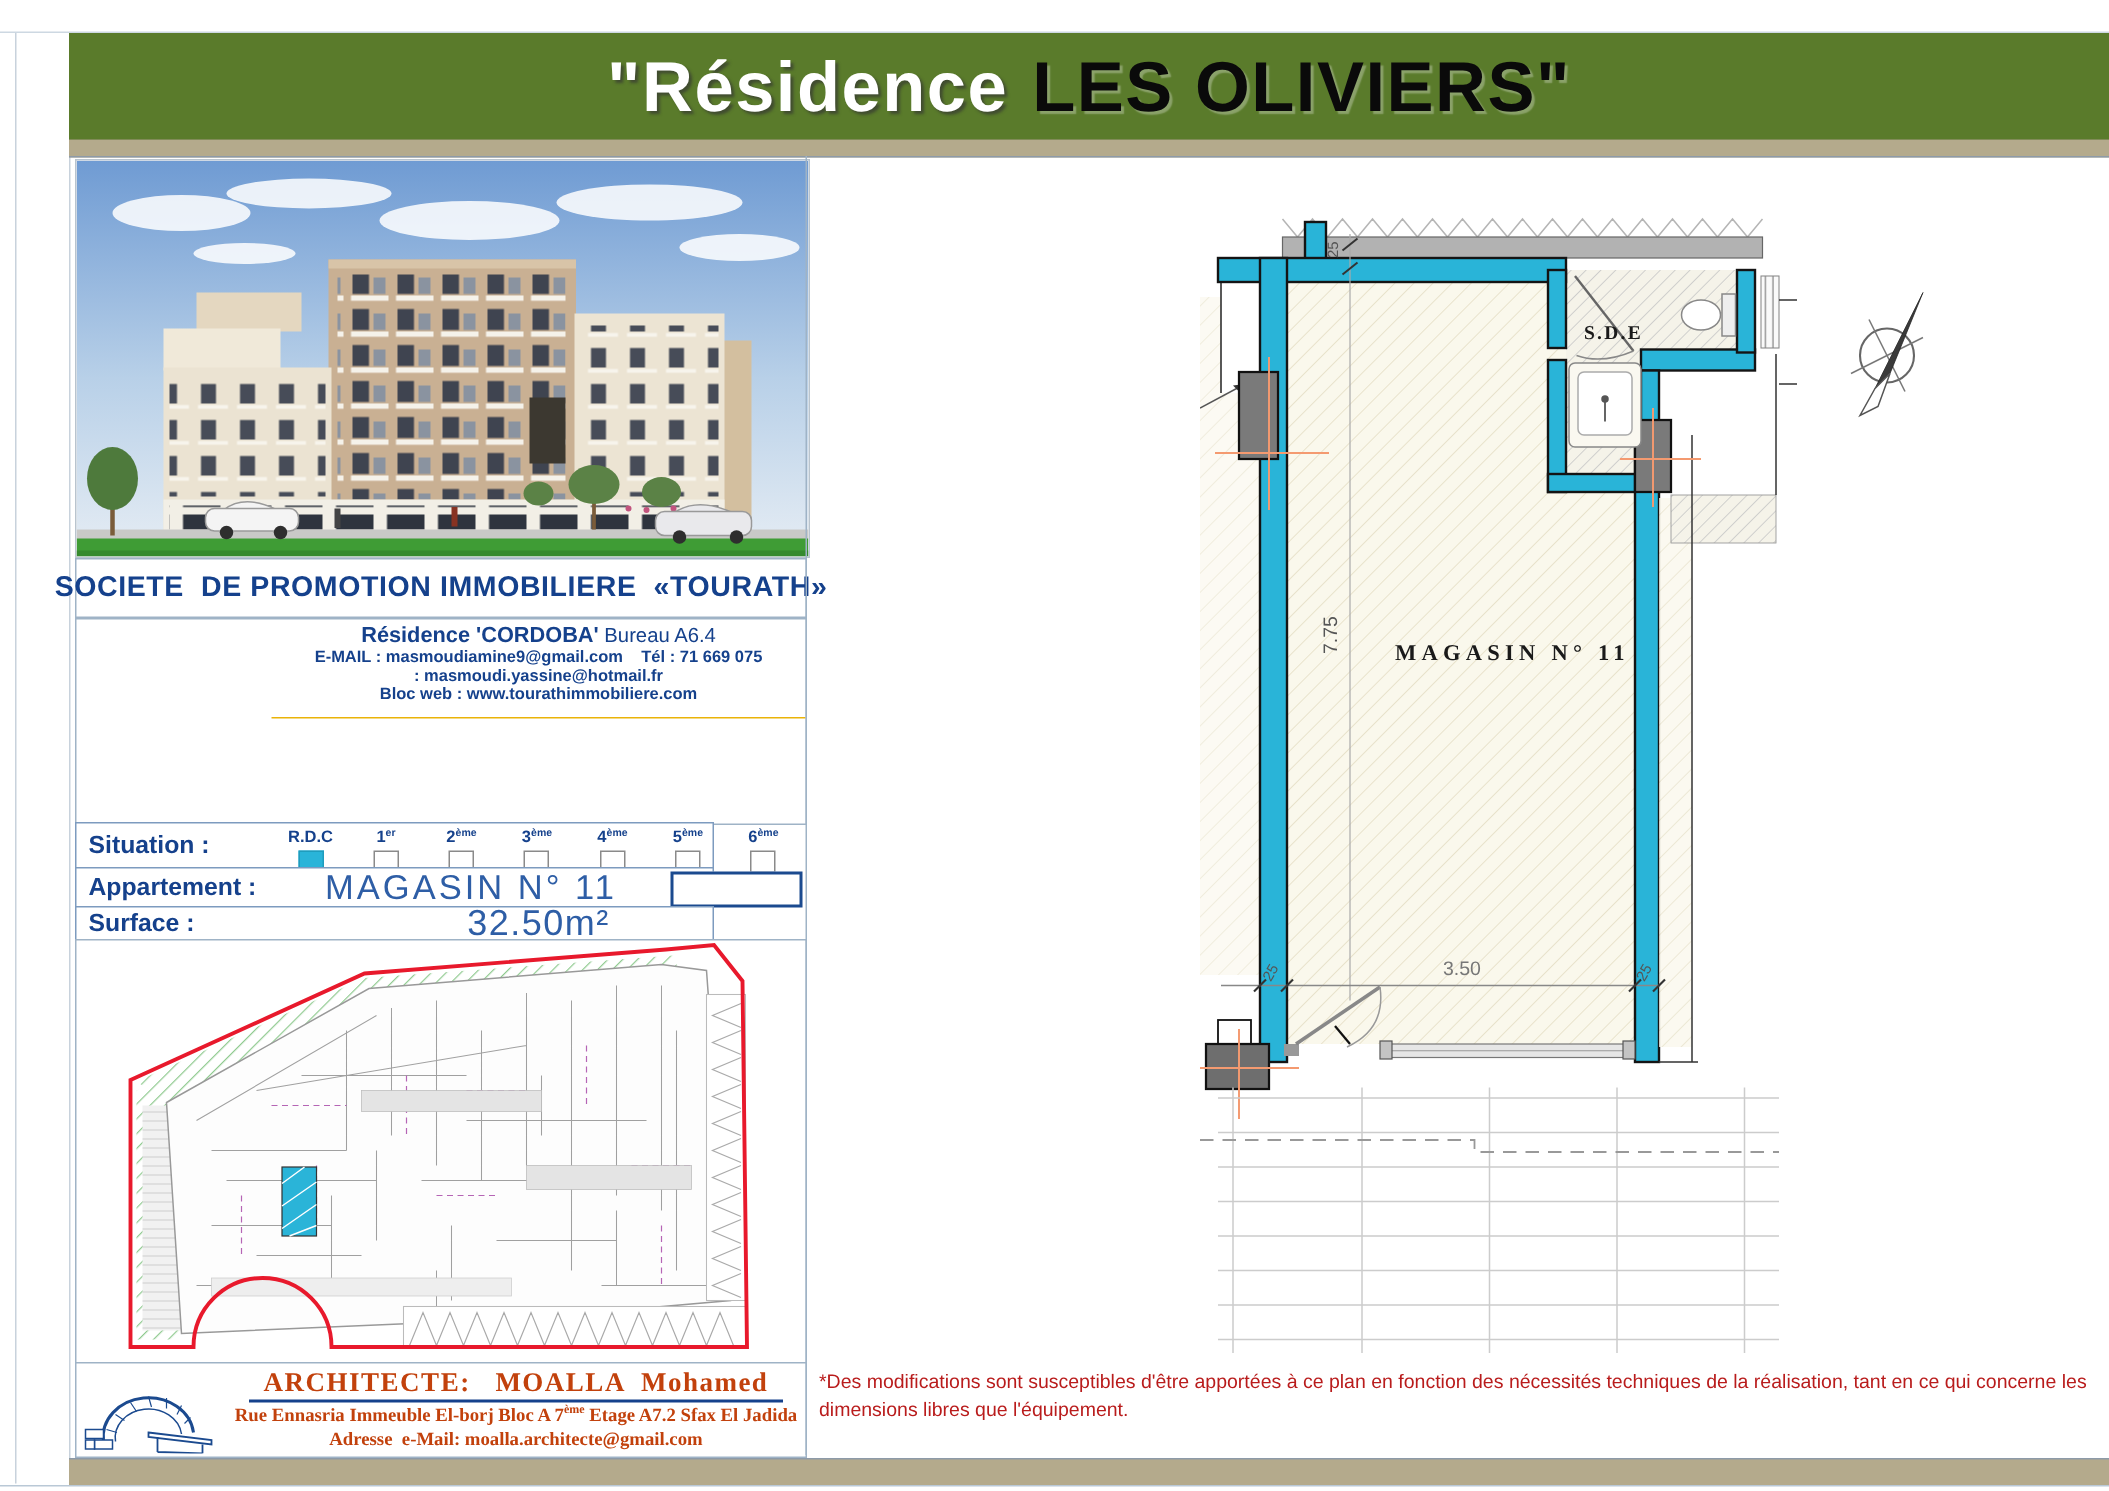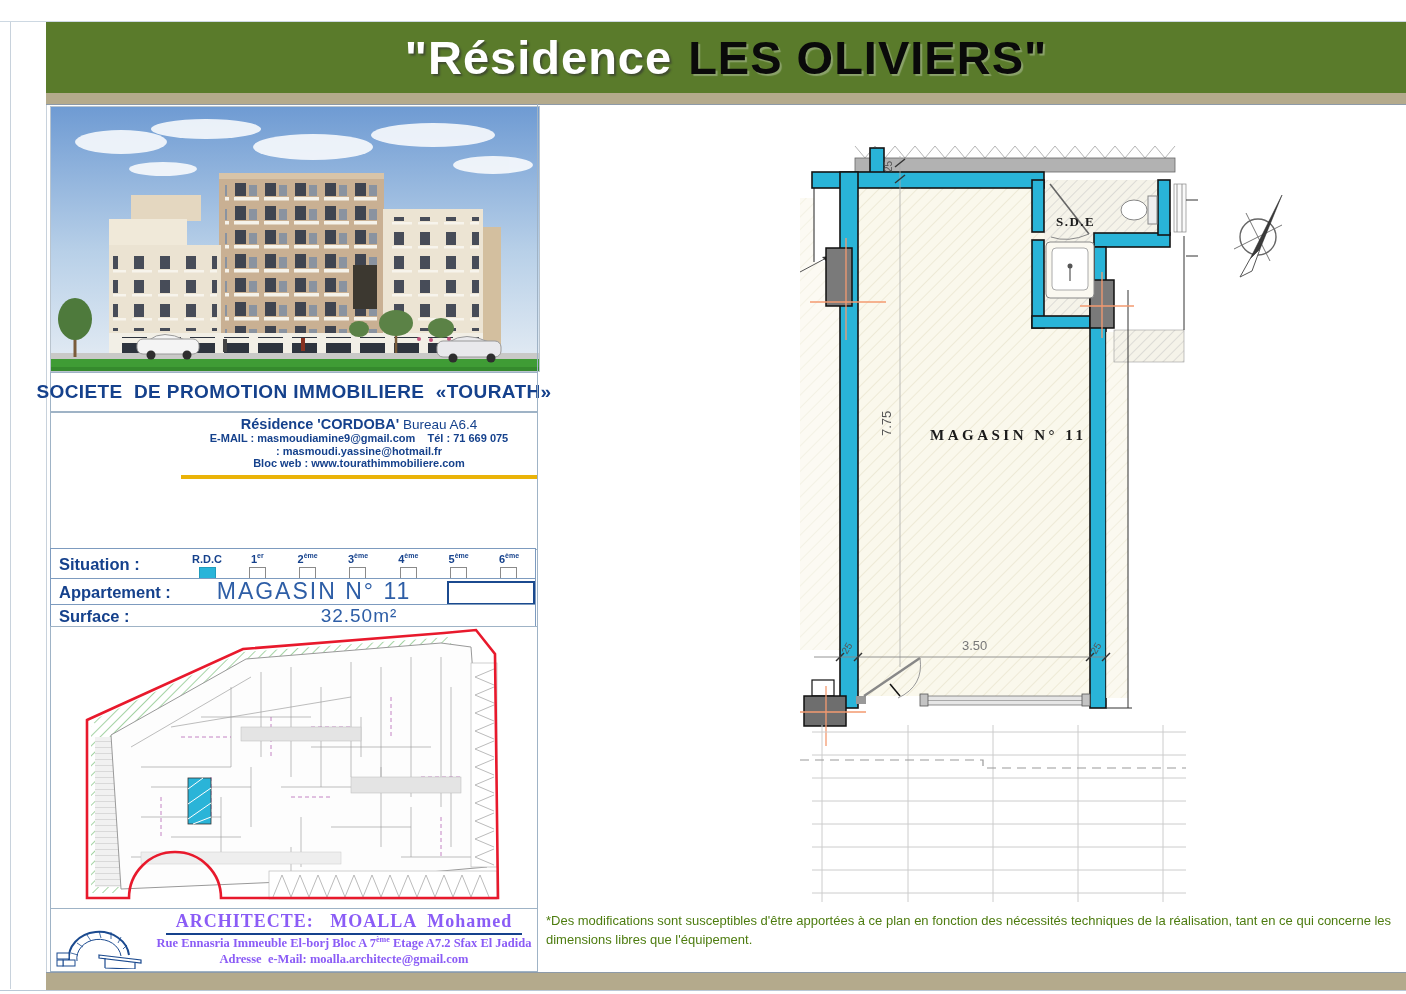--- a/index.html
+++ b/index.html
@@ -22,58 +22,58 @@
   .tan{background:#b4aa8c}
   .tan-top{left:46px;top:93px;width:1360px;height:11px;border-bottom:1px solid #8d9aa8}
   .tan-bottom{left:46px;top:972px;width:1360px;height:17px;border-top:1px solid #8d9aa8}
   
   .photo{left:50px;top:106px;width:488px;height:264px;border:1px solid #b9c4ce;overflow:hidden}
   .company-header{left:50px;top:372px;width:486px;height:38px;border:1px solid #9fb3c6;
       display:flex;align-items:center;justify-content:center;font-size:19px;font-weight:bold;
       color:#15418c;white-space:pre;letter-spacing:.4px}
   .info-table{left:50px;top:412px;width:486px;height:136px;border:1px solid #9fb3c6}
   .logo-cell{position:absolute;left:0;top:0;width:130px;height:136px;border-right:1px solid #9fb3c6}
-  .addr-cell{position:absolute;left:130px;top:0;width:356px;height:66px;border-bottom:4px solid #eab308;
+  .addr-cell{position:absolute;left:130px;top:0;width:356px;height:66px;border-bottom:1px solid #eab308;
              text-align:center;padding-top:3px;box-sizing:border-box}
   .proj-cell{position:absolute;left:130px;top:66px;width:356px;height:70px;text-align:center;padding-top:2px;box-sizing:border-box}
   .addr-cell div,.proj-cell div{white-space:pre;line-height:1.12}
   .a1{font-size:14.5px;font-weight:bold}
   .a1 .lt{font-weight:normal;font-size:13.5px}
   .a2{font-size:14.5px;font-weight:bold}
   .a3{font-size:11px;font-weight:bold}
   .p1{font-size:14.5px;font-weight:bold}
   .p2{font-size:14px;font-weight:bold}
   .p3{font-size:12px}
-  .row{left:50px;width:486px;border:1px solid #7d9bbf;background:#fff;box-sizing:border-box}
+  .row{left:50px;width:426px;border:1px solid #7d9bbf;background:#fff;box-sizing:border-box}
   .row-label{position:absolute;left:8px;top:50%;transform:translateY(-50%);
              font-size:16.5px;font-weight:bold;color:#15418c}
   .situation{top:548px;height:31px}
   .floors{position:absolute;left:133px;top:1px;width:348px;display:flex;justify-content:space-between}
   .floor{width:46px;text-align:center}
   .floor .fl{font-size:11px;font-weight:bold;color:#15418c;line-height:11px}
   .floor sup{font-size:7px}
   .cb{display:block;width:15px;height:13px;border:1px solid #8a8a8a;margin:2px auto 0;background:#fff}
   .cb.filled{background:#29b4d9;border-color:#1f9cbd}
   .appartement{top:578px;height:27px}
   .apt-value{position:absolute;left:130px;top:0;width:266px;height:100%;display:flex;align-items:center;
              justify-content:center;font-size:23px;color:#2e5ea6;letter-spacing:2px}
   .apt-box{position:absolute;left:396px;top:2px;width:84px;height:20px;border:2px solid #1b4a8f;background:#fff}
   .surface{top:604px;height:23px}
   .surf-value{position:absolute;left:130px;top:0;width:356px;height:100%;display:flex;align-items:center;
-              justify-content:center;font-size:19px;color:#2e5ea6;letter-spacing:1px}
+              justify-content:center;font-size:24px;color:#2e5ea6;letter-spacing:1px}
   .siteplan{left:50px;top:626px;width:486px;height:282px;border:1px solid #9fb3c6;overflow:hidden;background:#fff}
   .arch-box{left:50px;top:908px;width:486px;height:62px;border:1px solid #9fb3c6;background:#fff}
   .arch-text{position:absolute;left:104px;top:2px;width:378px;text-align:center;
-             font-family:"Liberation Serif",serif;color:#8b5cf6}
+             font-family:"Liberation Serif",serif;color:#c2410c}
   .arch-title{font-size:18px;font-weight:bold;letter-spacing:1px;white-space:pre;
               border-bottom:2px solid #15418c;display:inline-block;padding:0 10px 1px}
   .arch-line{font-size:12.5px;font-weight:bold;white-space:pre;line-height:1.25}
   .arch-line sup{font-size:8px}
   .divider-v{left:537px;top:104px;width:1px;height:866px;background:#9fb3c6}
-  .disclaimer{left:546px;top:912px;width:856px;font-size:13px;color:#4d7c0f;line-height:1.45}
+  .disclaimer{left:546px;top:912px;width:856px;font-size:13px;color:#b91c1c;line-height:1.45}
   .plan-wrap{left:800px;top:140px;width:500px;height:766px}
   svg text{font-family:"Liberation Sans",sans-serif}
   .serif-label{font-family:"Liberation Serif",serif;font-weight:bold}
 </style>
 </head>
 <body>
 
 <div class="abs top-rule"></div>
 <div class="abs left-margin"></div>
 

